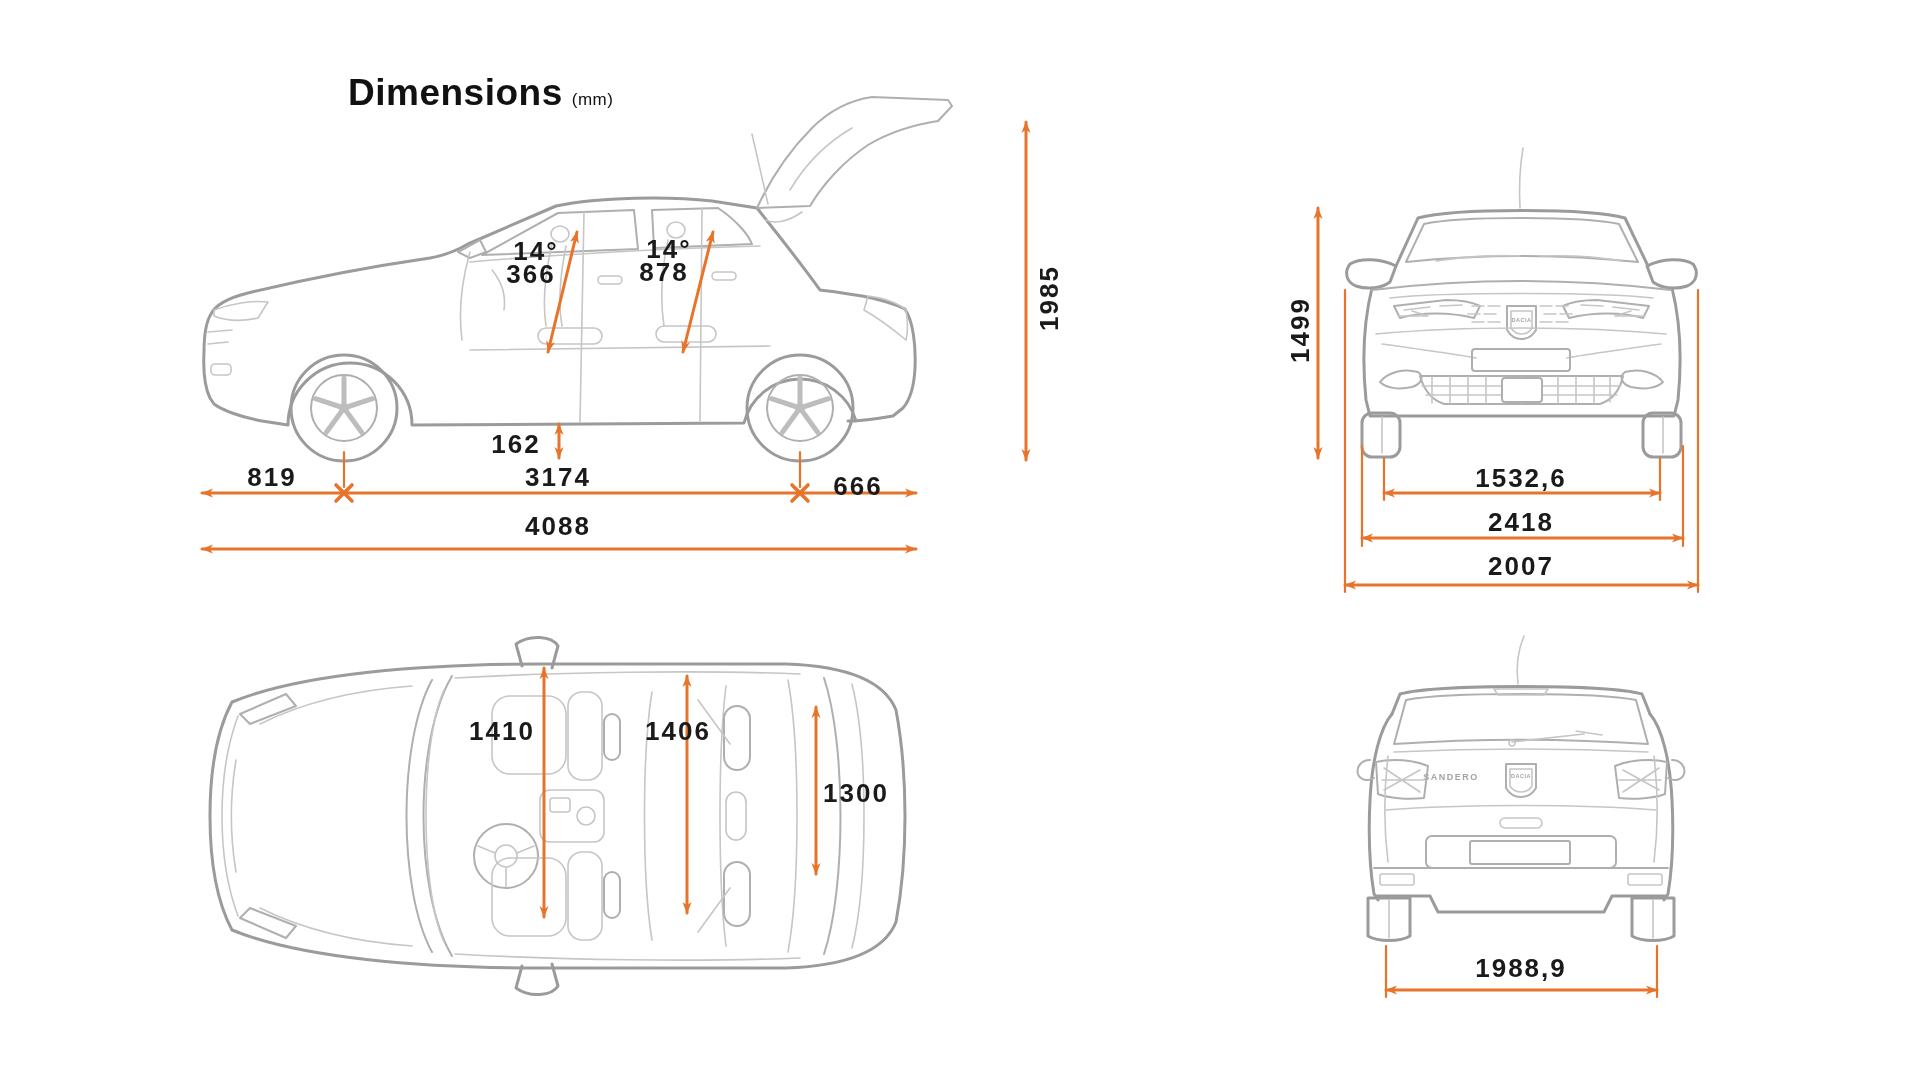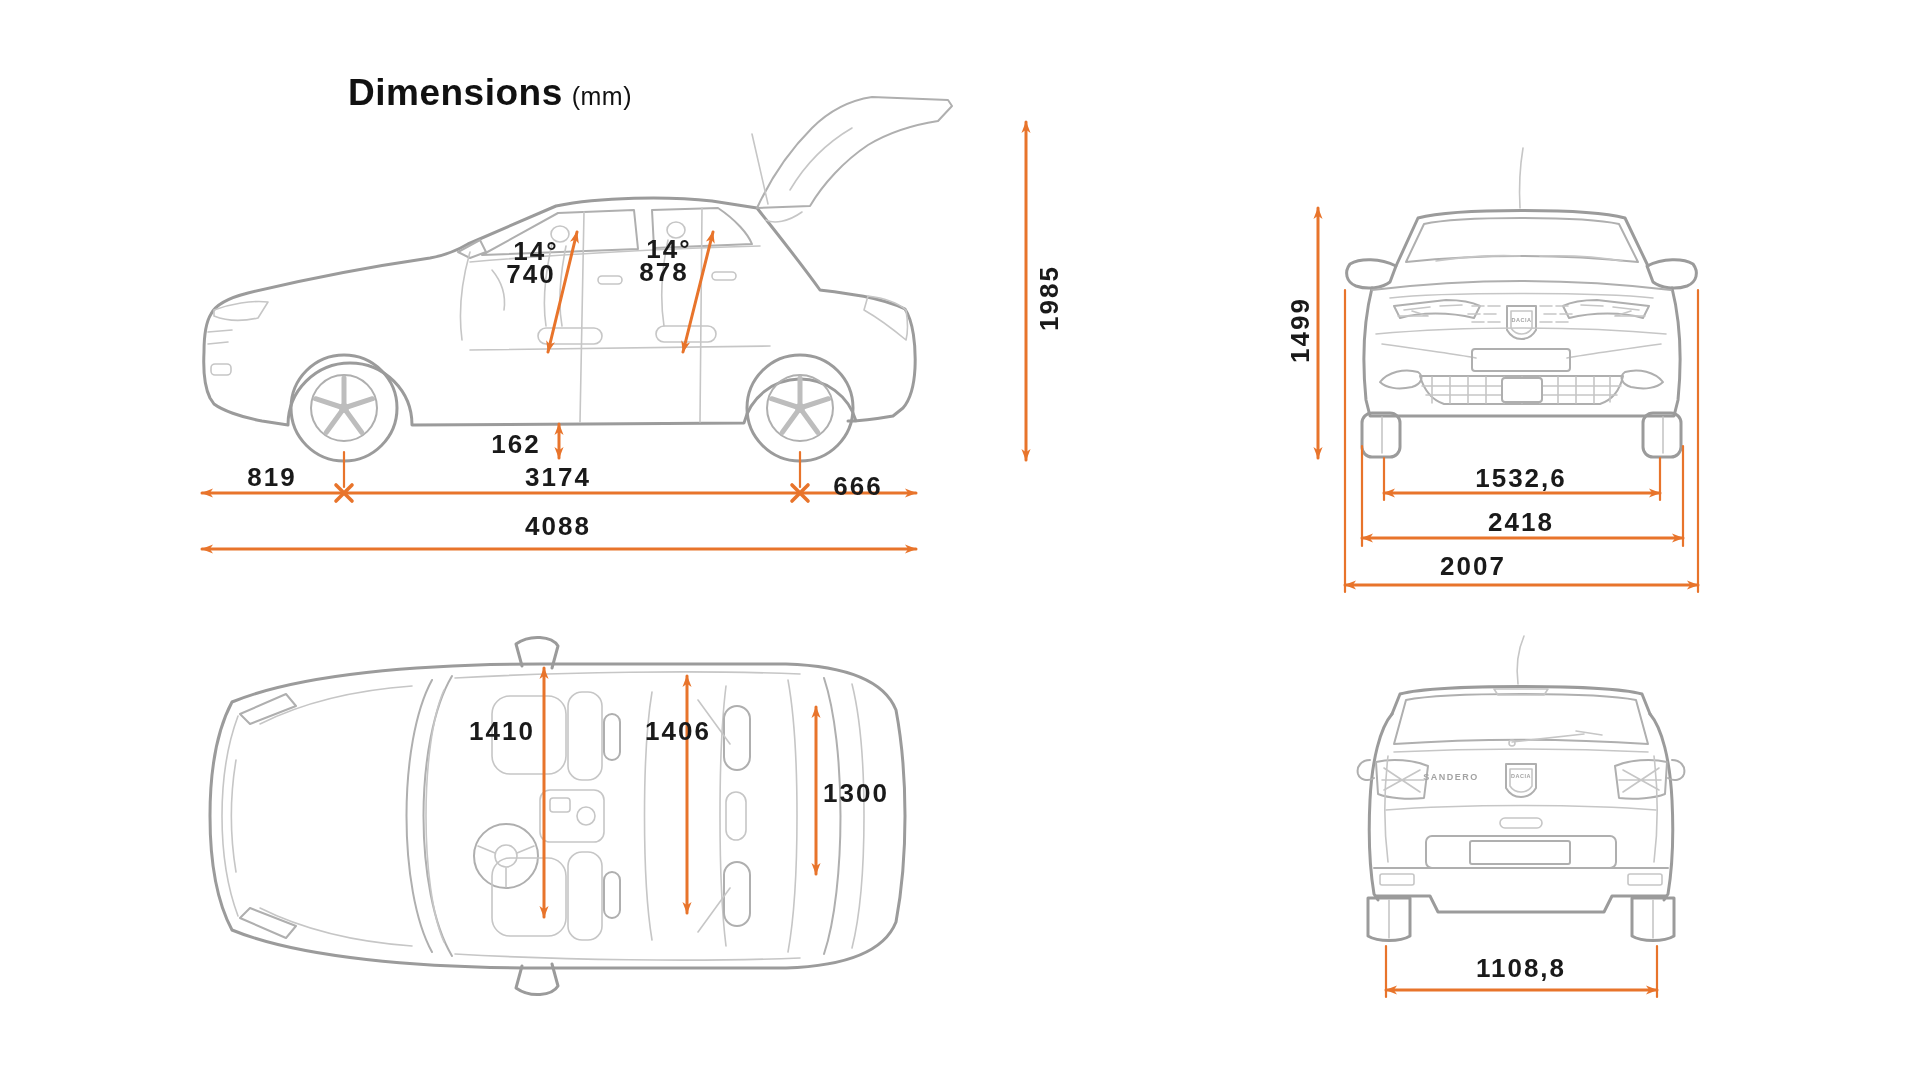--- a/index.html
+++ b/index.html
@@ -18,21 +18,21 @@
   .o3{stroke:var(--accent);stroke-width:3;fill:none;stroke-linecap:round}
   .o2{stroke:var(--accent);stroke-width:2.2;fill:none;stroke-linecap:round}
   .ox{stroke:var(--accent);stroke-width:3.6;fill:none;stroke-linecap:round}
   .badge-text{font-family:"Liberation Sans",sans-serif;font-weight:bold;fill:#A3A3A3}
   
   .num{position:absolute;transform:translate(-50%,-50%);font-weight:bold;font-size:26px;
        letter-spacing:2px;color:var(--ink);white-space:nowrap;line-height:1;}
   .num.rot{transform:translate(-50%,-50%) rotate(-90deg);}
   .title{position:absolute;left:348px;top:72px;color:#111;font-weight:600;font-size:37px;
          letter-spacing:.5px;white-space:nowrap;}
-  .title .unit{font-size:25px;font-weight:normal;margin-left:9px;}
+  .title .unit{font-size:17px;font-weight:normal;margin-left:9px;}
 </style>
 </head>
 <body>
 
 <div id="stage">
 
 <svg width="1920" height="1080" viewBox="0 0 1920 1080">
   <defs>
     <marker id="ah" viewBox="0 0 10 8" refX="9" refY="4" markerWidth="13" markerHeight="10.4" markerUnits="userSpaceOnUse" orient="auto-start-reverse">
       <path d="M0.5,0.5 L9.5,4 L0.5,7.5 L3,4 Z" fill="#E8742B"></path>
@@ -272,34 +272,34 @@
     <line class="o2" x1="1657" y1="946" x2="1657" y2="997"></line>
     <line class="o3" x1="1386" y1="990" x2="1657" y2="990" marker-start="url(#ah)" marker-end="url(#ah)"></line>
   </g>
 </svg>
 
 <div class="title">
   <span>Dimensions</span><span class="unit">(mm)</span>
 </div>
 
 <div class="num" style="left:536px;top:251px">14°</div>
-<div class="num" style="left:531px;top:274px">740</div>
+<div class="num" style="left:531px;top:274px">366</div>
 <div class="num" style="left:669px;top:249px">14°</div>
 <div class="num" style="left:664px;top:272px">878</div>
 <div class="num" style="left:516px;top:444px">162</div>
 <div class="num" style="left:272px;top:477px">819</div>
 <div class="num" style="left:558px;top:477px">3174</div>
 <div class="num" style="left:858px;top:486px">666</div>
 <div class="num" style="left:558px;top:526px">4088</div>
 <div class="num rot" style="left:1049px;top:298px">1985</div>
 
 <div class="num rot" style="left:1300px;top:330px">1499</div>
 <div class="num" style="left:1521px;top:478px">1532,6</div>
 <div class="num" style="left:1521px;top:522px">2418</div>
-<div class="num" style="left:1473px;top:566px">2007</div>
+<div class="num" style="left:1521px;top:566px">2007</div>
 
 <div class="num" style="left:502px;top:731px">1410</div>
 <div class="num" style="left:678px;top:731px">1406</div>
 <div class="num" style="left:856px;top:793px">1300</div>
 
-<div class="num" style="left:1521px;top:968px">1108,8</div>
+<div class="num" style="left:1521px;top:968px">1988,9</div>
 
 </div>
 
 </body></html>

